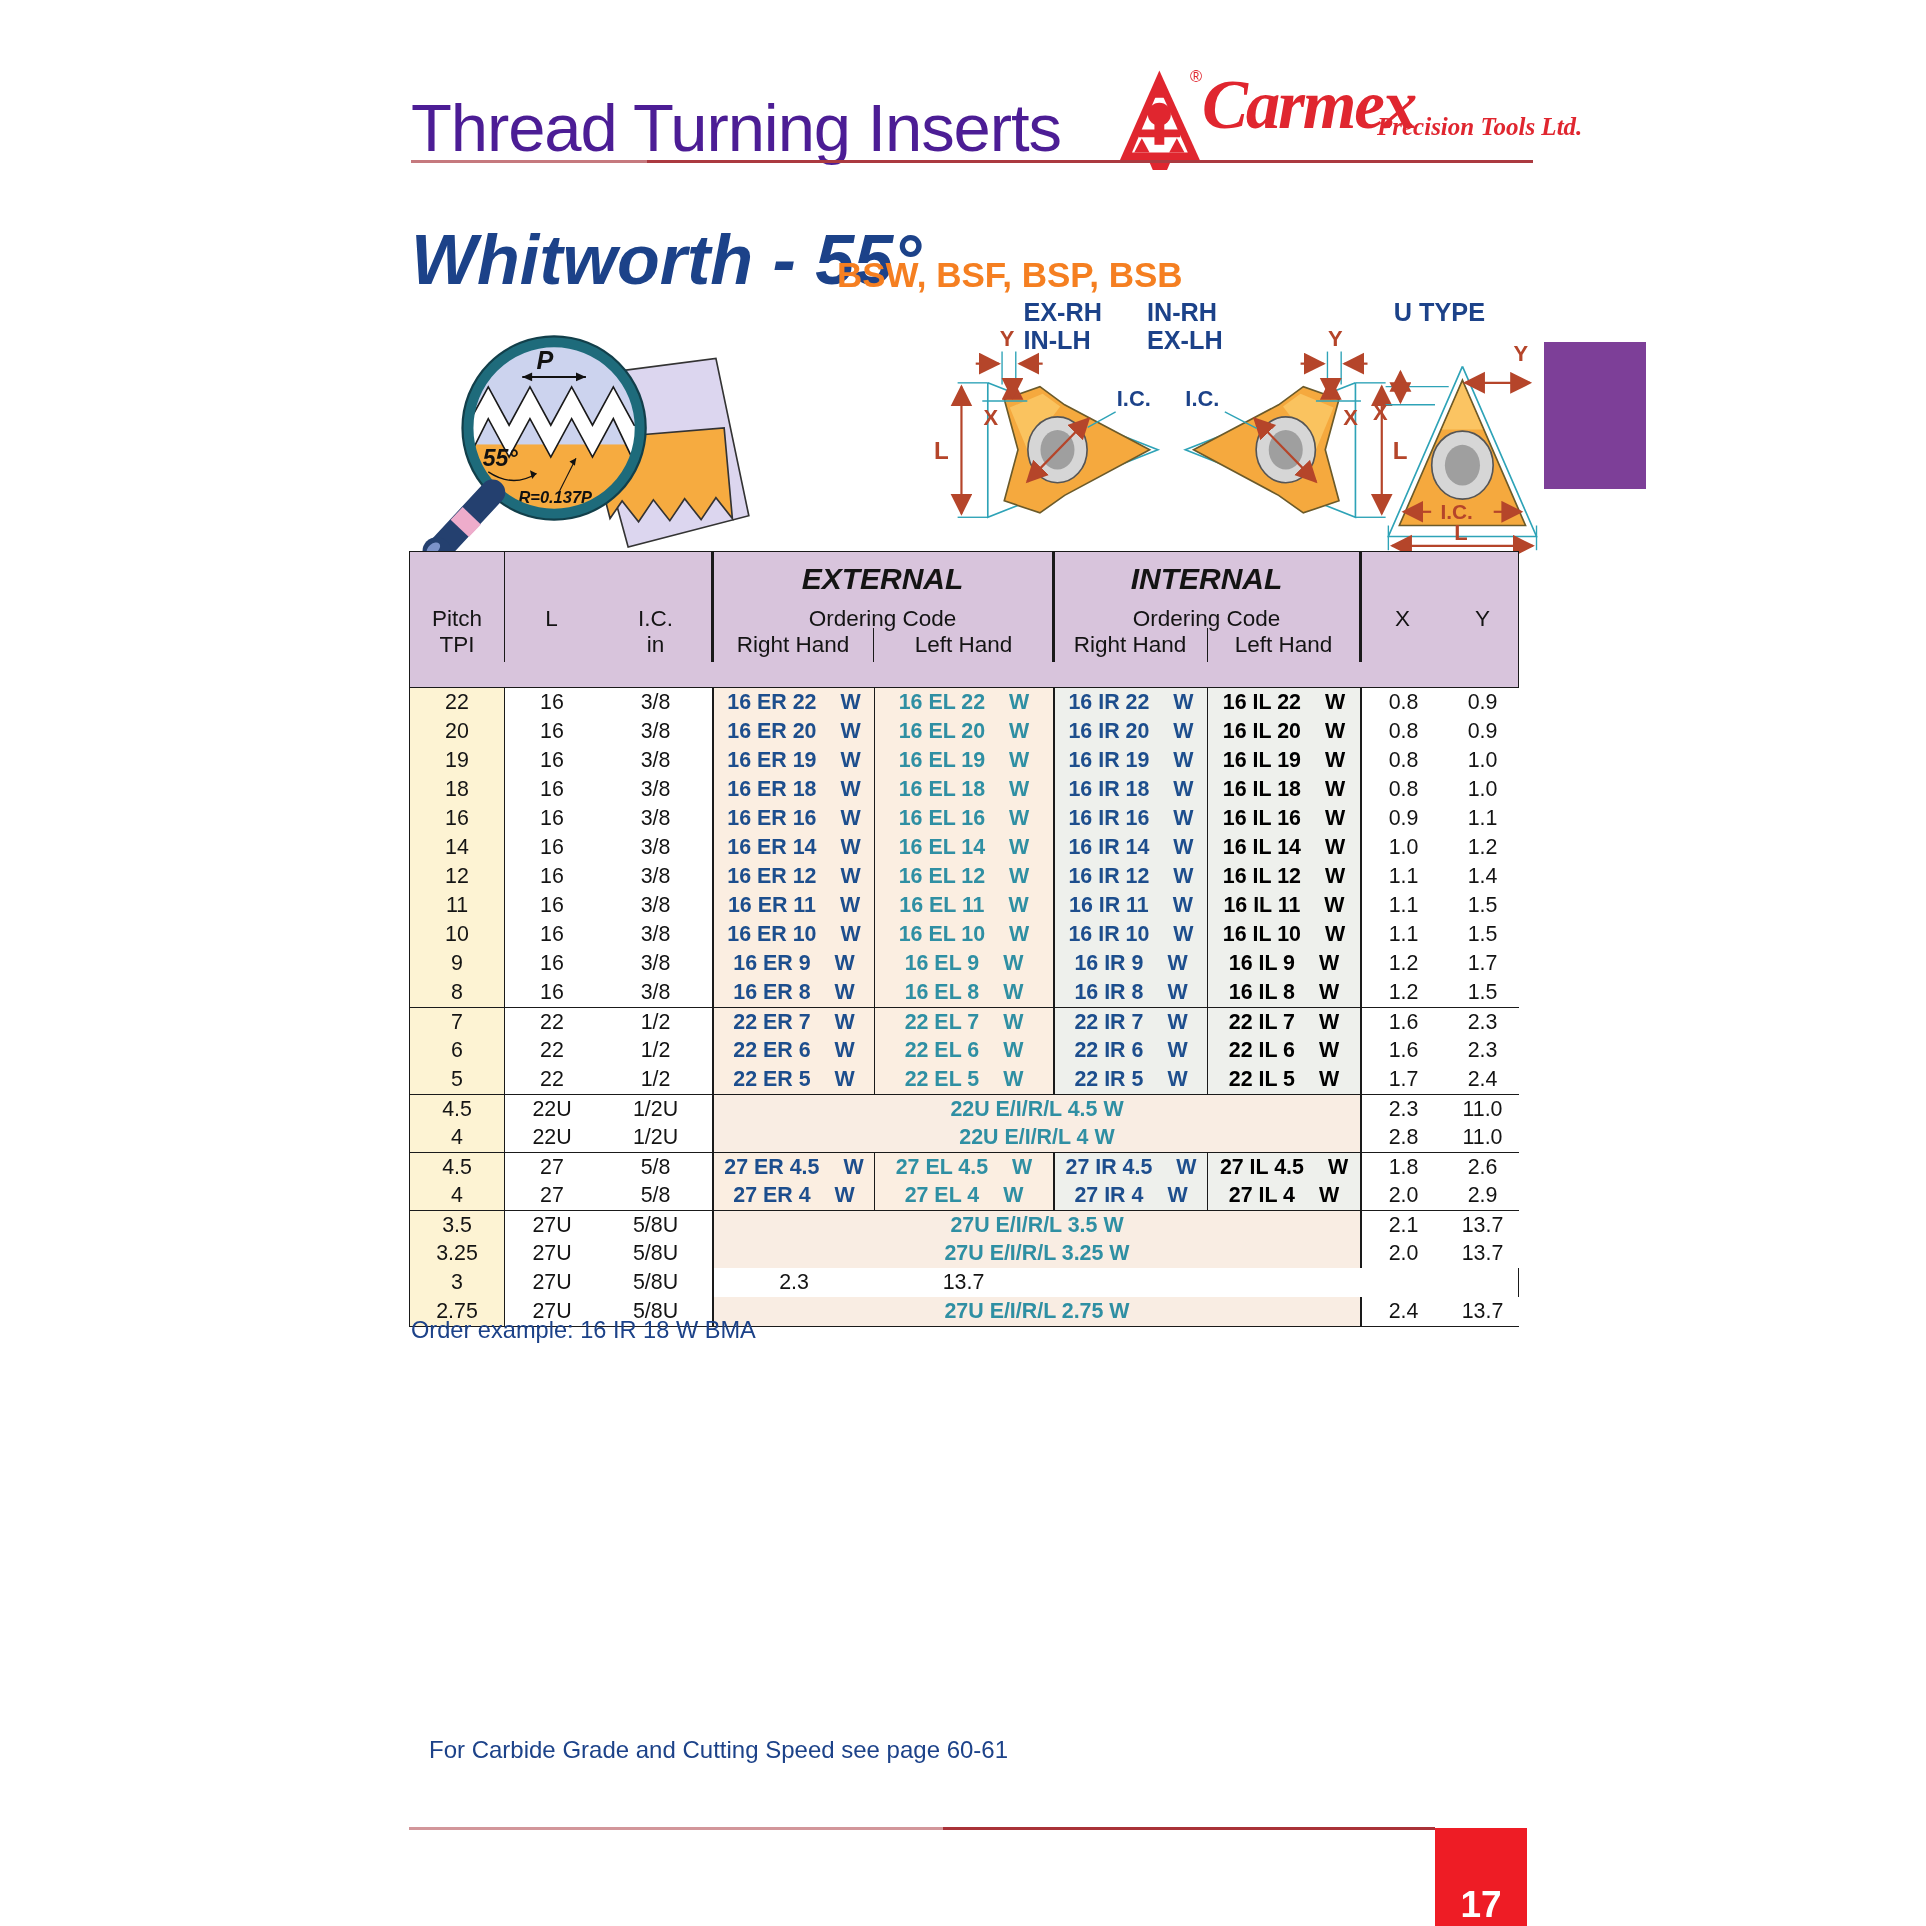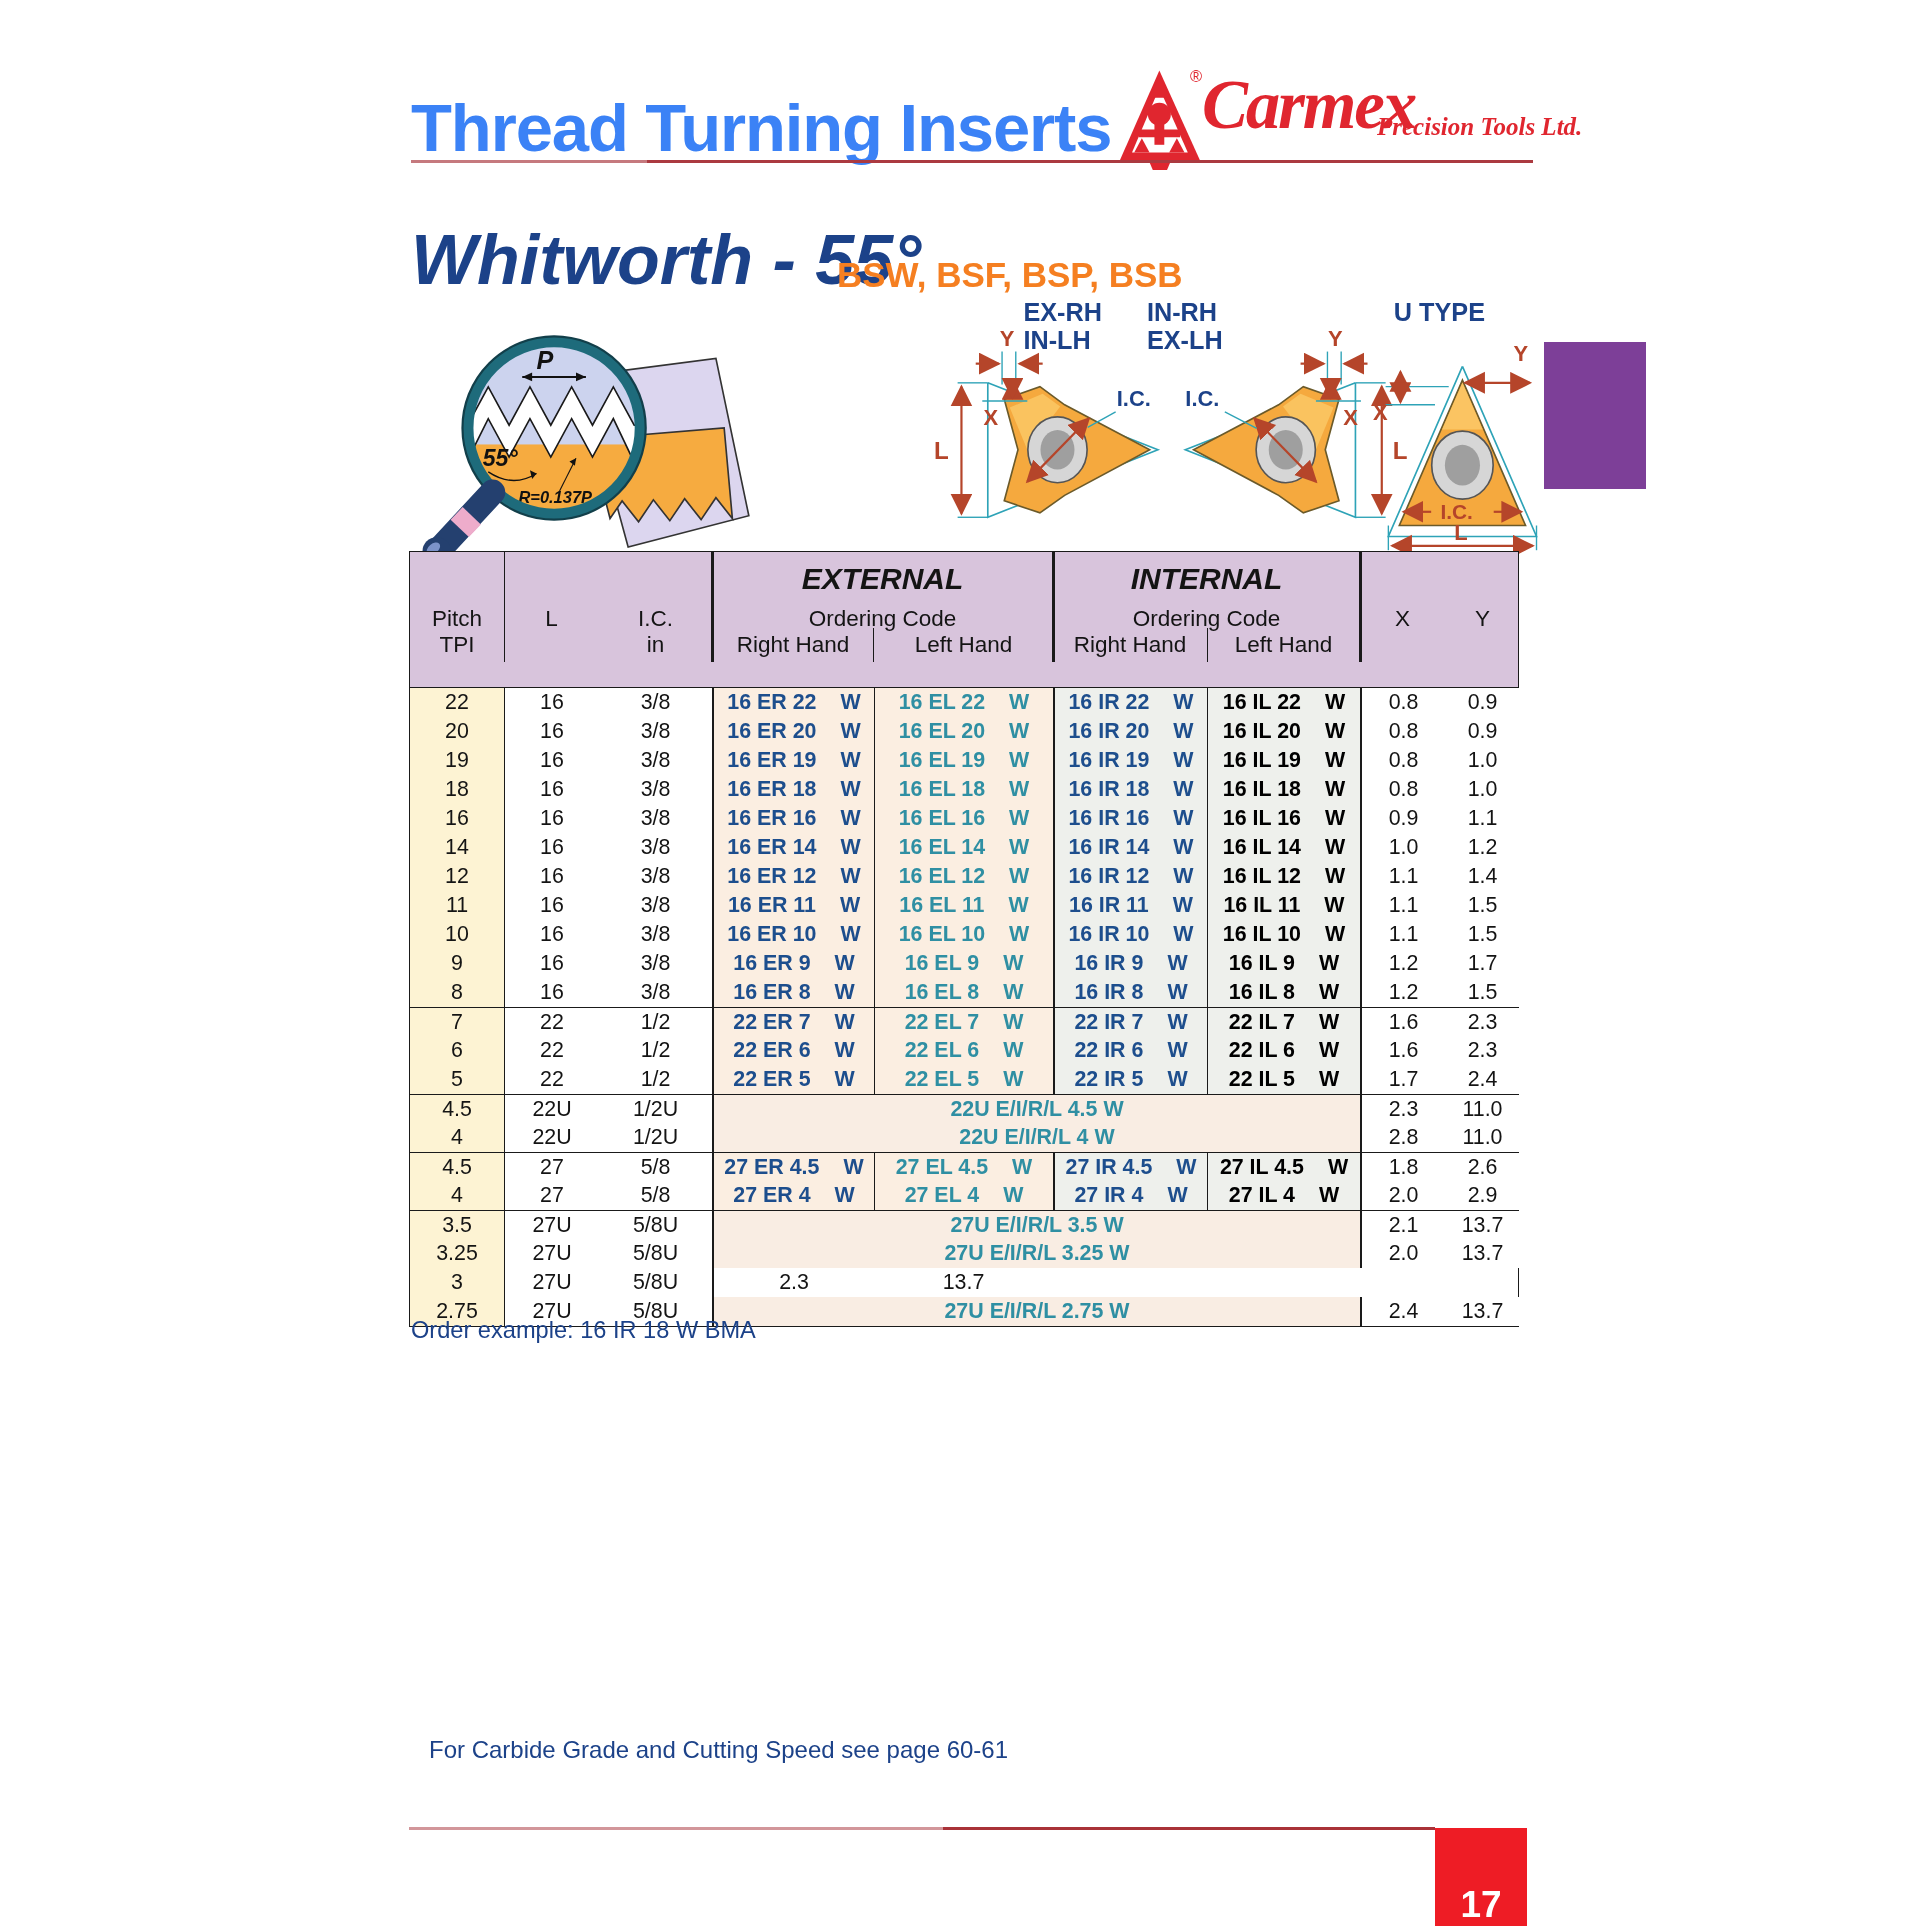--- a/index.html
+++ b/index.html
@@ -1,22 +1,22 @@
 <!DOCTYPE html>
 <html style="font-size:8.8px"><head>
 <meta charset="utf-8">
 <style>
   html,body{margin:0;padding:0;background:#ffffff;}
   body{font-family:"Liberation Sans",sans-serif;}
   #page{position:relative;width:1926px;height:1926px;background:#ffffff;overflow:hidden;}
   #page *{box-sizing:border-box;}
 
   
-  .page-title{position:absolute;left:411px;top:89px;font-size:67px;font-weight:bold;
-    color:#3b82f6;letter-spacing:-1.1px;white-space:nowrap;}
+  .page-title{position:absolute;left:411px;top:89px;font-size:67px;font-weight:normal;
+    color:#4c1d95;letter-spacing:-1.1px;white-space:nowrap;}
   .title-rule{position:absolute;left:411px;top:160px;width:1122px;height:3.3px;
     background:linear-gradient(to right,#c5797e 0,#c5797e 21%,#ab3a40 21%,#ab3a40 100%);}
   .logo{position:absolute;left:1120px;top:66px;width:417px;height:104px;}
   .logo-brand{position:absolute;left:82px;top:0px;font-family:"Liberation Serif",serif;
     font-style:italic;font-weight:bold;font-size:69px;color:#e0262f;letter-spacing:-2.2px;}
   .logo-suffix{position:absolute;left:257px;top:47px;font-family:"Liberation Serif",serif;
     font-style:italic;font-weight:bold;font-size:25px;color:#e0262f;white-space:nowrap;}
 
   
   .section-title{position:absolute;left:411px;top:220px;font-size:70px;font-weight:bold;

